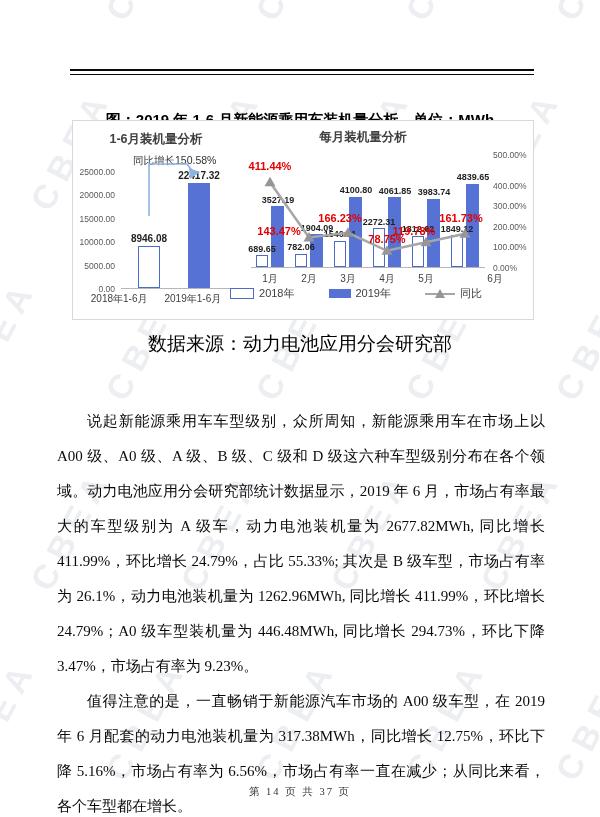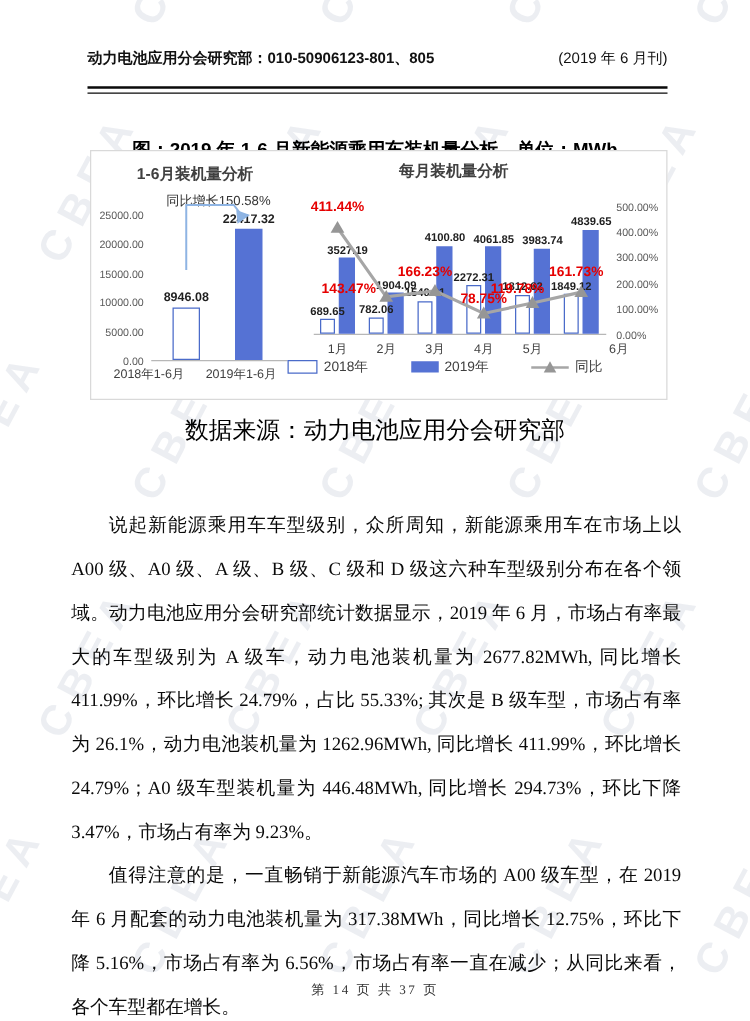--- a/index.html
+++ b/index.html
@@ -100,24 +100,20 @@
       <span class="wm" style="left: 155px; top: 510px;">CBEA</span>
       <span class="wm" style="left: 305px; top: 510px;">CBEA</span>
       <span class="wm" style="left: 455px; top: 510px;">CBEA</span>
       <span class="wm" style="left: -70px; top: 700px;">CBEA</span>
       <span class="wm" style="left: 80px; top: 700px;">CBEA</span>
       <span class="wm" style="left: 230px; top: 700px;">CBEA</span>
       <span class="wm" style="left: 380px; top: 700px;">CBEA</span>
       <span class="wm" style="left: 530px; top: 700px;">CBEA</span>
     </div>
 
-  <div class="header">
-    <span class="h-left">动力电池应用分会研究部：010-50906123-801、805</span>
-    <span class="h-right">(2019 年 6 月刊)</span>
-  </div>
   <div class="double-rule"></div>
 
   <div class="figure-title">图：2019 年 1-6 月新能源乘用车装机量分析　单位：MWh</div>
 
   <div class="chart-frame">
     <div class="left-chart" id="leftChart">
       <div class="chart-title">1-6月装机量分析</div>
       <div class="annotation">同比增长150.58%</div>
       <div class="plot left-plot" id="leftPlot">
           <div class="bar outline" style="left: 17px; width: 22px; height: 41.8677px;"></div>
@@ -193,21 +189,21 @@
             <span>2019年</span>
           </div>
           <div class="legend-item">
             <div class="sw-line">
               <div class="ln"></div>
               <div class="tri"></div>
             </div>
             <span>同比</span>
           </div>
         </div>
-    <div class="tick rtick" style="top: 40px;">500.00%</div>
+    <div class="tick rtick" style="top: 29px;">500.00%</div>
         <div class="tick rtick" style="top: 59.6px;">400.00%</div>
         <div class="tick rtick" style="top: 80.2px;">300.00%</div>
         <div class="tick rtick" style="top: 100.8px;">200.00%</div>
         <div class="tick rtick" style="top: 121.4px;">100.00%</div>
         <div class="tick rtick" style="top: 142px;">0.00%</div>
         <div class="xlab" style="left: 31px; top: 151px;">1月</div>
         <div class="xlab" style="left: 70px; top: 151px;">2月</div>
         <div class="xlab" style="left: 109px; top: 151px;">3月</div>
         <div class="xlab" style="left: 148px; top: 151px;">4月</div>
         <div class="xlab" style="left: 187px; top: 151px;">5月</div>

